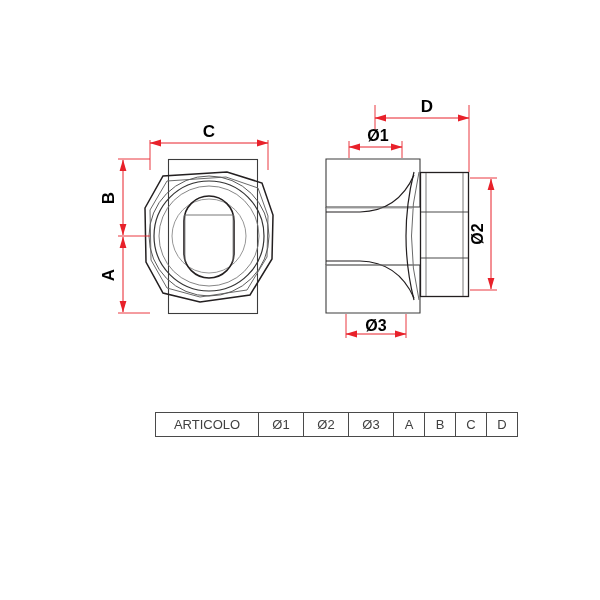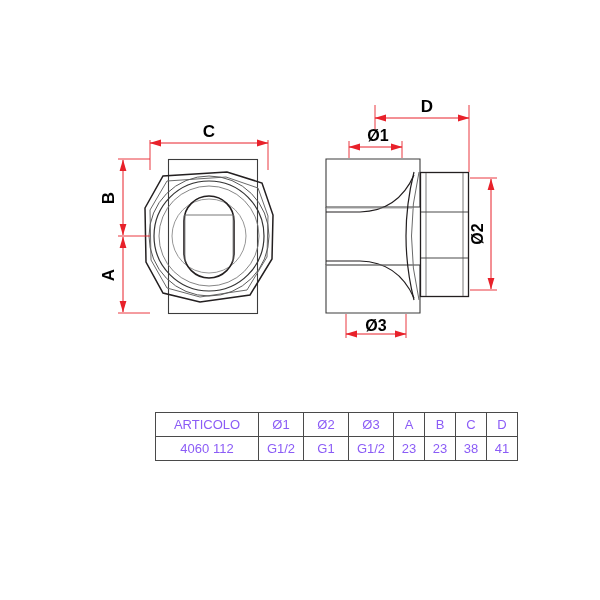--- a/index.html
+++ b/index.html
@@ -30,21 +30,21 @@
   }
   .spec-table-wrap {
     position: absolute;
     left: 155px;
     top: 412px;
   }
   table.spec-table {
     border-collapse: collapse;
     font-family: "Liberation Sans", sans-serif;
     font-size: 13px;
-    color: #8b5cf6;
+    color: #404040;
     background: #ffffff;
   }
   table.spec-table td {
     border: 1px solid #4a4a4a;
     text-align: center;
     padding: 2px 4px;
     height: 19px;
     line-height: 19px;
     white-space: nowrap;
   }
@@ -174,27 +174,17 @@
         <tr>
           <td class="article">ARTICOLO</td>
           <td class="dia">Ø1</td>
           <td class="dia">Ø2</td>
           <td class="dia">Ø3</td>
           <td class="letter">A</td>
           <td class="letter">B</td>
           <td class="letter">C</td>
           <td class="letter">D</td>
         </tr>
-        <tr>
-          <td class="article">4060 112</td>
-          <td class="dia">G1/2</td>
-          <td class="dia">G1</td>
-          <td class="dia">G1/2</td>
-          <td class="letter">23</td>
-          <td class="letter">23</td>
-          <td class="letter">38</td>
-          <td class="letter">41</td>
-        </tr>
       </tbody>
     </table>
   </div>
 
 </div>
 
 </body></html>

